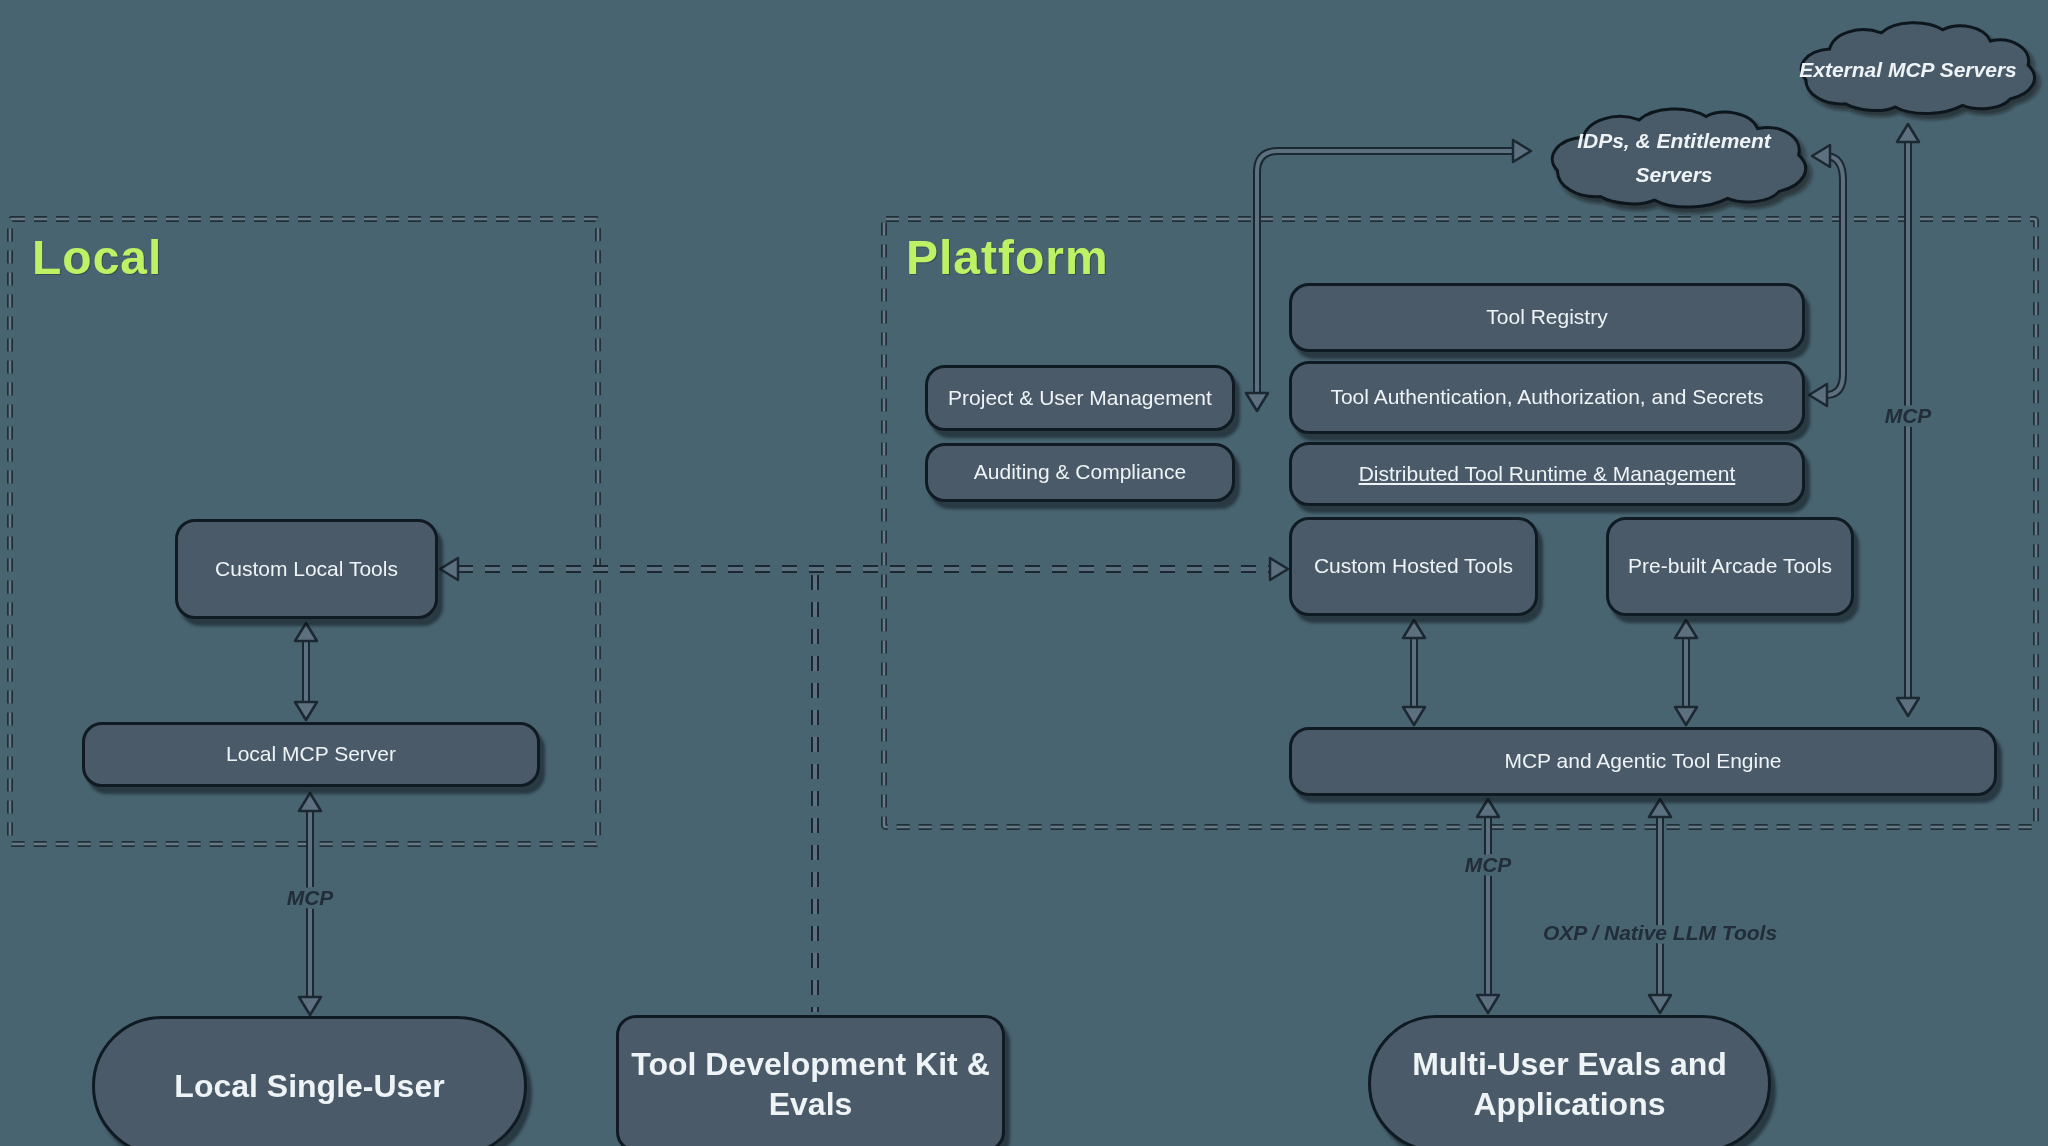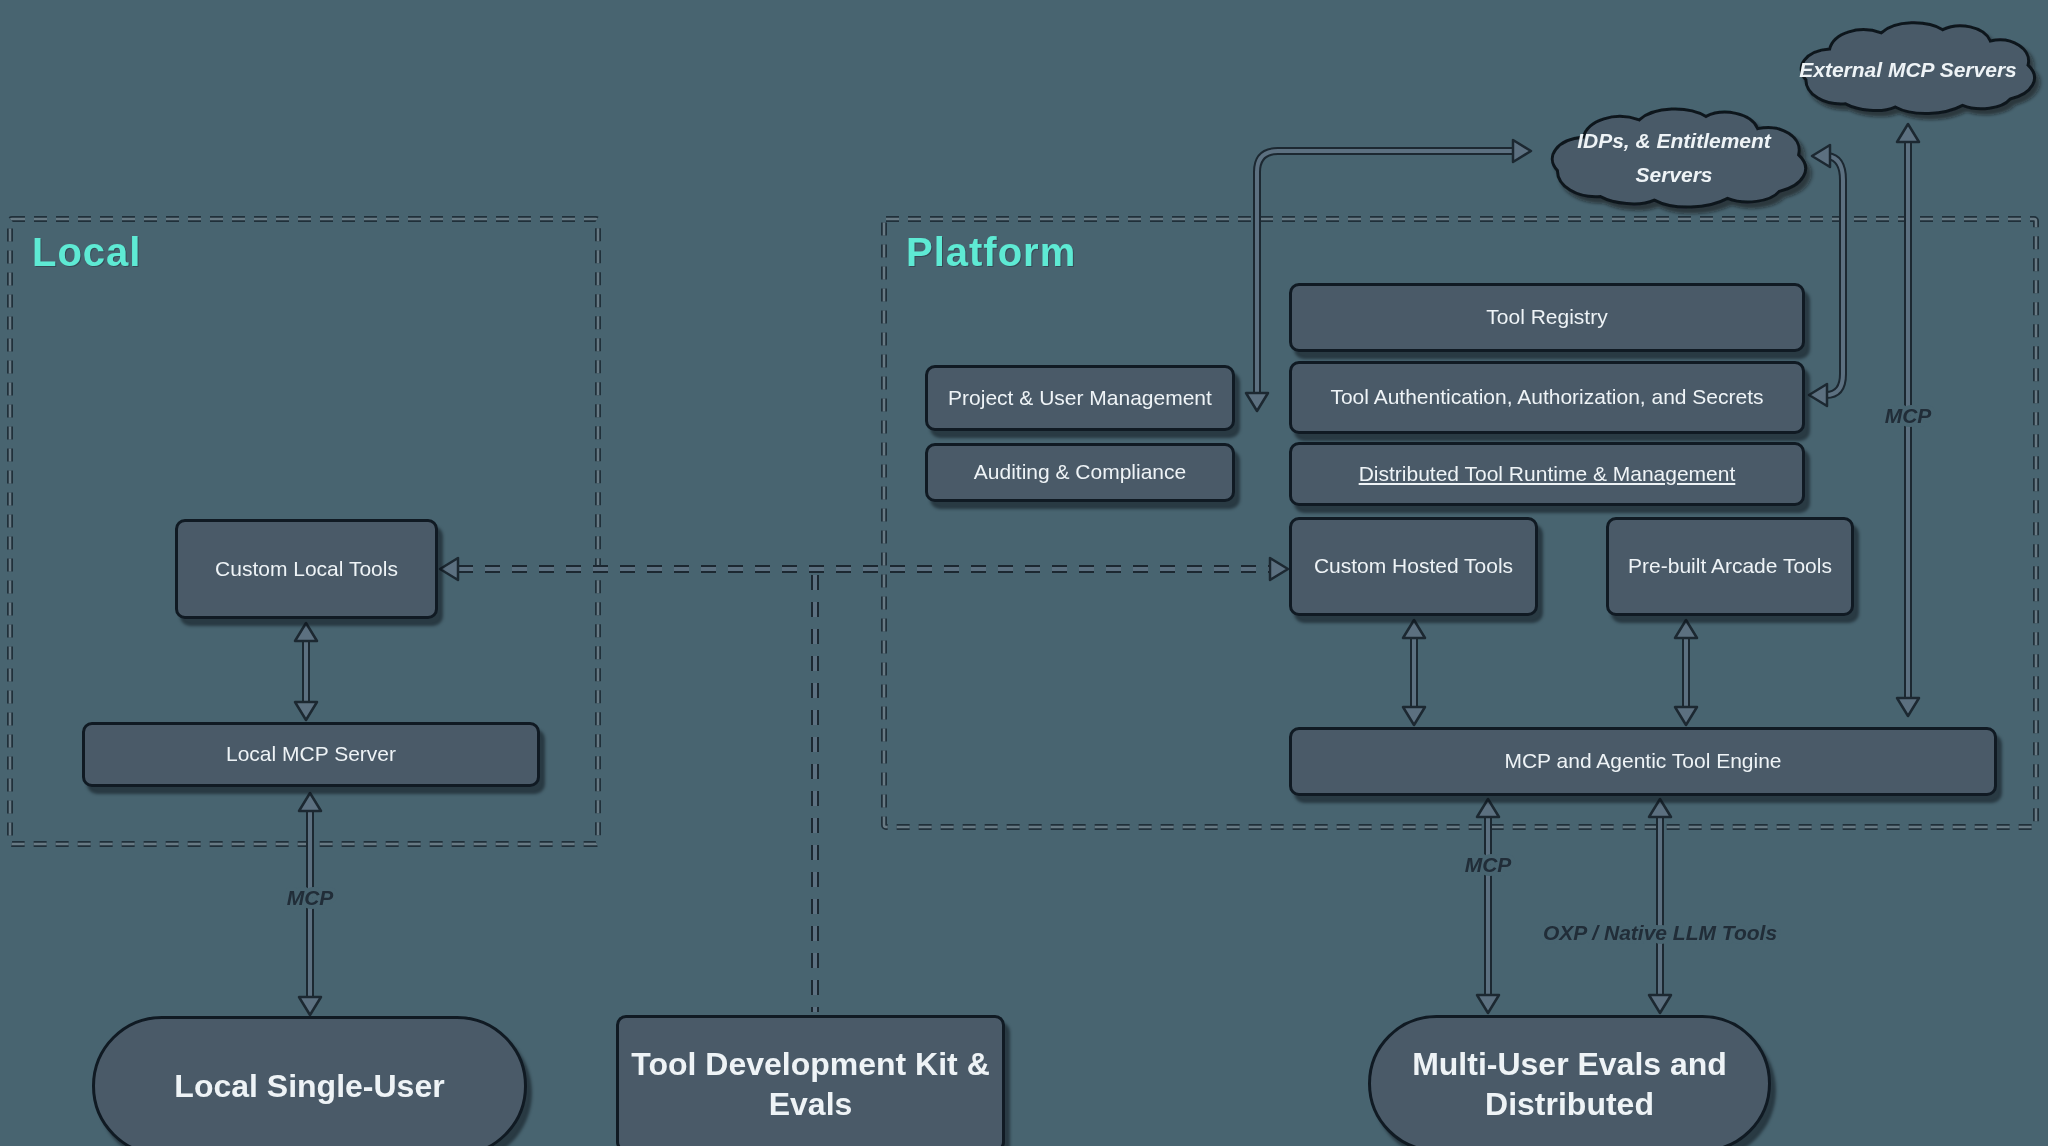--- a/index.html
+++ b/index.html
@@ -5,21 +5,21 @@
   html,body{margin:0;padding:0;}
   body{
     width:2048px;height:1146px;overflow:hidden;position:relative;
     background:#486470;
     font-family:"Liberation Sans", sans-serif;
   }
   #stage{position:absolute;inset:0;width:2048px;height:1146px;margin-top:12px;}
   svg.layer{position:absolute;left:0;top:0;z-index:1;}
   .node{
     position:absolute;z-index:2;box-sizing:border-box;
-    background:#4a5a68;border:3px solid #101a23;border-radius:10px;
+    background:#4a5a68;border:3px solid #101a23;border-radius:20px;
     box-shadow:5px 7px 3px rgba(10,16,22,.5);
     color:#eef3f6;display:flex;align-items:center;justify-content:center;
     font-size:21px;font-weight:500;text-align:center;line-height:1.25;
     padding:0 10px;
   }
   .node.bold{font-weight:bold;font-size:32px;}
   .stadium{border-radius:72px;flex-direction:column;}
   .n-tool-registry{left:1289px;top:271px;width:516px;height:69px;}
   .n-tool-auth{left:1289px;top:349px;width:516px;height:73px;}
   .n-distributed{left:1289px;top:430px;width:516px;height:64px;text-decoration:underline;}
@@ -27,22 +27,22 @@
   .n-auditing{left:925px;top:431px;width:310px;height:59px;}
   .n-custom-hosted{left:1289px;top:505px;width:249px;height:99px;}
   .n-prebuilt{left:1606px;top:505px;width:248px;height:99px;}
   .n-engine{left:1289px;top:715px;width:708px;height:69px;}
   .n-custom-local{left:175px;top:507px;width:263px;height:100px;}
   .n-local-mcp{left:82px;top:710px;width:458px;height:65px;}
   .n-tdk{left:616px;top:1003px;width:389px;height:137px;}
   .n-stadium-local{left:92px;top:1004px;width:435px;height:140px;}
   .n-stadium-multi{left:1368px;top:1003px;width:403px;height:137px;}
   .big-label{
-    position:absolute;z-index:2;font-size:40px;font-weight:bold;
-    color:#5eead4;letter-spacing:1px;
+    position:absolute;z-index:2;font-size:48px;font-weight:bold;
+    color:#bef264;letter-spacing:1px;
     text-shadow:1px 1px 0 rgba(20,28,36,.35);
   }
   .lbl-local{left:32px;top:218px;}
   .lbl-platform{left:906px;top:218px;}
   .cloud-text{
     fill:#eef3f6;font-style:italic;font-weight:bold;font-size:21px;
     text-anchor:middle;font-family:"Liberation Sans",sans-serif;
   }
   .edge-label{
     fill:#212d38;font-style:italic;font-weight:bold;font-size:21px;
@@ -185,16 +185,16 @@
   <div class="node n-custom-local">Custom Local Tools</div>
   <div class="node n-local-mcp">Local MCP Server</div>
   <div class="node bold n-tdk">Tool Development Kit &amp; Evals</div>
 
   <div class="node bold stadium n-stadium-local">
     <div>Local Single-User</div>
   </div>
 
   <div class="node bold stadium n-stadium-multi">
     <div>Multi-User Evals and</div>
-    <div>Distributed</div>
+    <div>Applications</div>
   </div>
 
 </div>
 
 </body></html>

